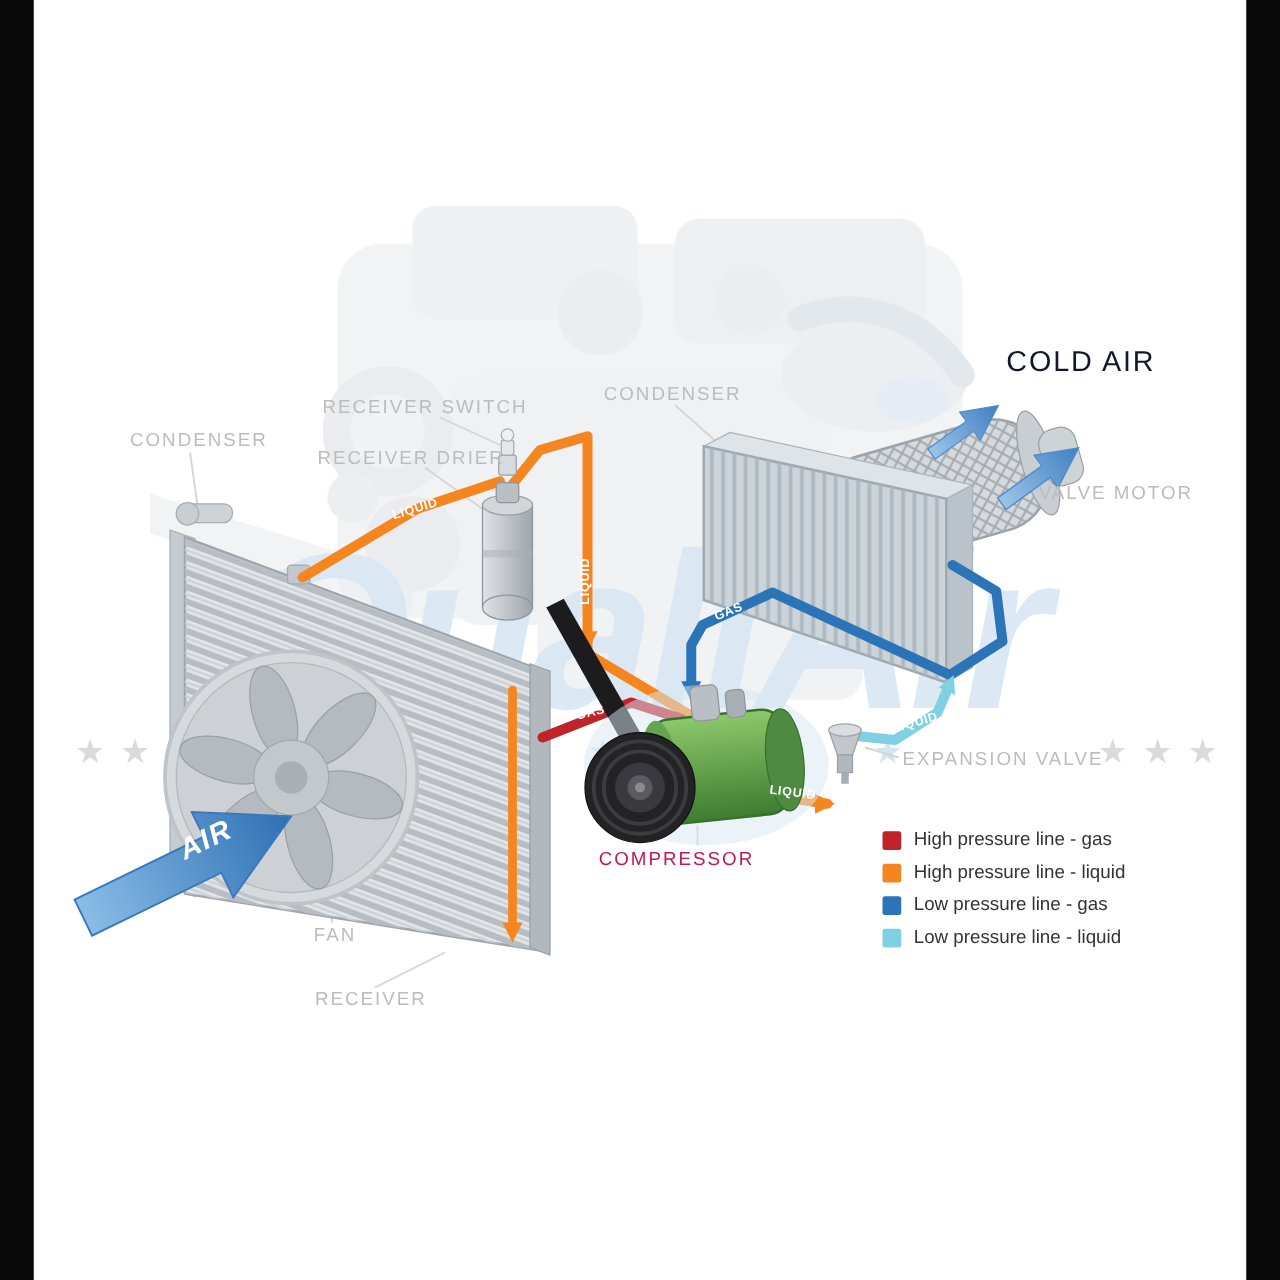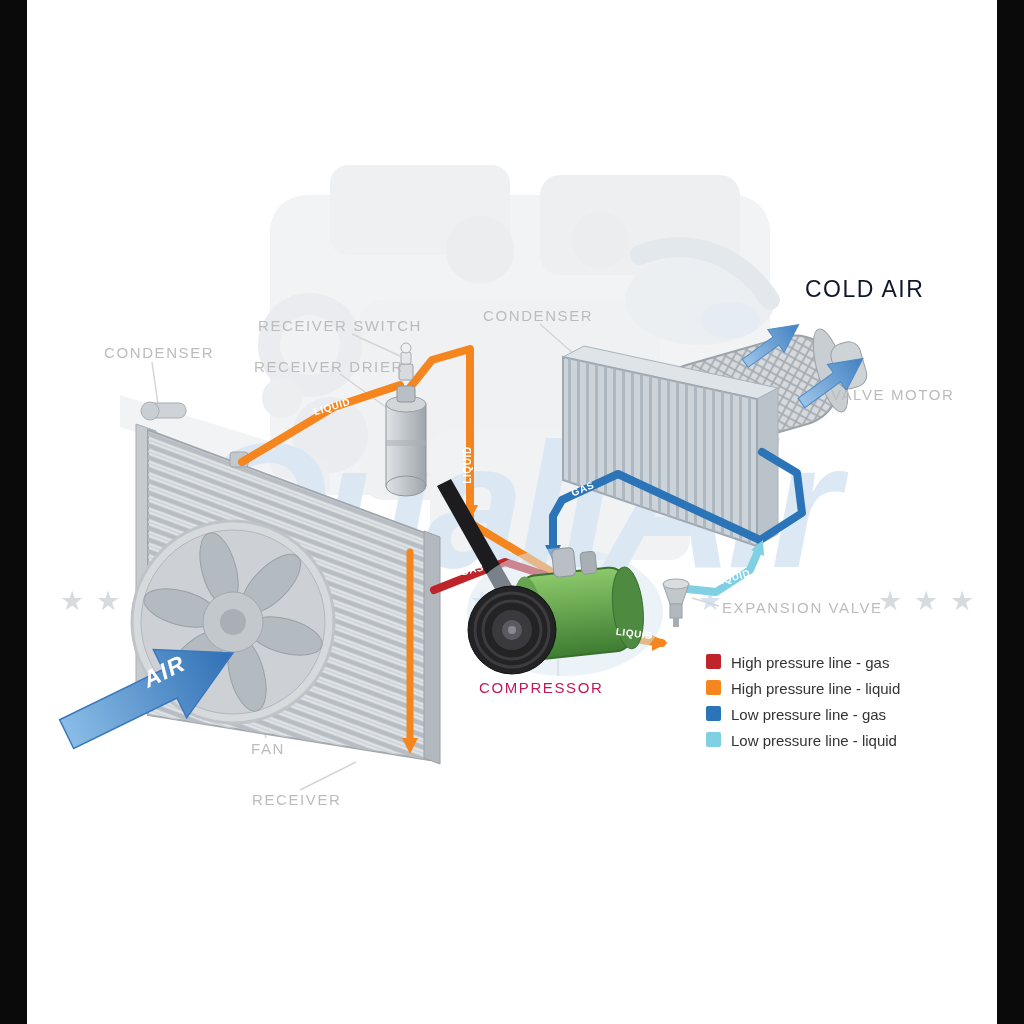--- a/index.html
+++ b/index.html
@@ -10,21 +10,21 @@
   #main-svg{z-index:2}
   .watermark{position:absolute;left:50%;top:505px;transform:translate(-50%,-50%);
     font-size:178px;font-style:italic;font-weight:bold;color:#d9e8f4;letter-spacing:-6px;
     white-space:nowrap;z-index:1;opacity:.92}
   .star{position:absolute;top:588px;font-size:27px;z-index:1;line-height:1}
   .lbl{position:absolute;color:#bcbcbc;font-size:15px;letter-spacing:1.6px;white-space:nowrap;z-index:5}
   .lbl-compressor{color:#be185d}
   .cold-air{position:absolute;left:805px;top:276px;color:#0f172a;font-size:23px;font-weight:normal;
     letter-spacing:1.5px;z-index:5;white-space:nowrap}
   .legend{position:absolute;left:706px;top:654px;z-index:6}
-  .legend-row{display:flex;align-items:flex-start;height:26px}
+  .legend-row{display:flex;align-items:flex-end;height:26px}
   .legend-swatch{width:15px;height:15px;border-radius:2px;flex:none}
   .legend-text{margin-left:10px;font-size:15px;color:#333;white-space:nowrap}
   .edge-bar{position:absolute;top:0;width:27px;height:1024px;background:#0a0a0a;z-index:9}
   .bar-left{left:0}
   .bar-right{right:0}
   .pipelbl{font-size:10px;font-weight:bold;fill:#fff;letter-spacing:.6px;text-anchor:middle}
   .airtxt{font-size:23px;font-weight:bold;font-style:italic;fill:#fff;letter-spacing:1.5px}
 </style>
 </head>
 <body>

